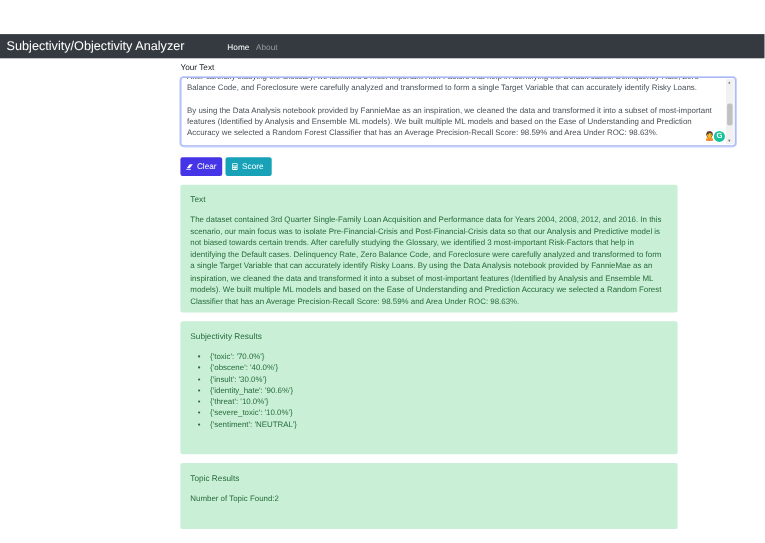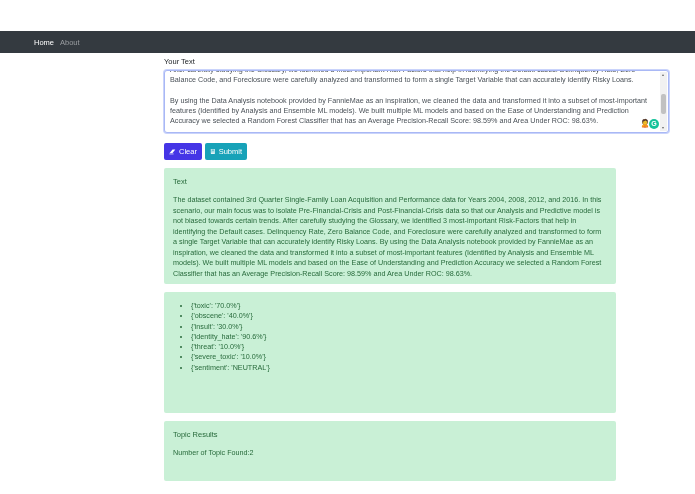--- a/index.html
+++ b/index.html
@@ -57,20 +57,21 @@
     .panel ul { list-style: disc; padding-left: 18px; font-size: 7.2px; line-height: 10.3px; }
     .panel-text { height: 116px; }
     .panel-subj { height: 121px; margin-top: 8px; }
     .panel-topic { height: 60px; margin-top: 8px; }
     .cut { overflow: hidden; }
   </style>
 </head>
 <body>
 
 <nav class="navbar">
+  <span class="brand">Subjectivity/Objectivity Analyzer</span>
   <a class="nav-link active">Home</a>
   <a class="nav-link muted">About</a>
 </nav>
 
 <main class="main">
   <div class="label">Your Text</div>
 
   <div class="textarea">
     <div class="textarea-inner">
       <p>After carefully studying the Glossary, we identified 3 most-important Risk-Factors that help in identifying the Default cases. Delinquency Rate, Zero Balance Code, and Foreclosure were carefully analyzed and transformed to form a single Target Variable that can accurately identify Risky Loans.</p>
@@ -97,30 +98,31 @@
       <svg viewBox="0 0 10 10">
           <rect x="1.5" y="0.5" width="7" height="9" rx="1" fill="#fff"></rect>
           <rect x="2.5" y="1.5" width="5" height="2" fill="#17a2b8"></rect>
           <rect x="2.5" y="4.5" width="1.2" height="1.2" fill="#17a2b8"></rect>
           <rect x="4.4" y="4.5" width="1.2" height="1.2" fill="#17a2b8"></rect>
           <rect x="6.3" y="4.5" width="1.2" height="1.2" fill="#17a2b8"></rect>
           <rect x="2.5" y="6.8" width="1.2" height="1.2" fill="#17a2b8"></rect>
           <rect x="4.4" y="6.8" width="1.2" height="1.2" fill="#17a2b8"></rect>
           <rect x="6.3" y="6.8" width="1.2" height="1.2" fill="#17a2b8"></rect>
         </svg>
-      <span>Submit</span>
+      <span>Score</span>
     </button>
   </div>
 
   <section class="panel panel-text">
     <div class="panel-title">Text</div>
     <div class="panel-body">The dataset contained 3rd Quarter Single-Family Loan Acquisition and Performance data for Years 2004, 2008, 2012, and 2016. In this scenario, our main focus was to isolate Pre-Financial-Crisis and Post-Financial-Crisis data so that our Analysis and Predictive model is not biased towards certain trends. After carefully studying the Glossary, we identified 3 most-important Risk-Factors that help in identifying the Default cases. Delinquency Rate, Zero Balance Code, and Foreclosure were carefully analyzed and transformed to form a single Target Variable that can accurately identify Risky Loans. By using the Data Analysis notebook provided by FannieMae as an inspiration, we cleaned the data and transformed it into a subset of most-important features (Identified by Analysis and Ensemble ML models). We built multiple ML models and based on the Ease of Understanding and Prediction Accuracy we selected a Random Forest Classifier that has an Average Precision-Recall Score: 98.59% and Area Under ROC: 98.63%.</div>
   </section>
 
   <section class="panel panel-subj">
+    <div class="panel-title">Subjectivity Results</div>
     <ul>
       <li>{'toxic': '70.0%'}</li>
       <li>{'obscene': '40.0%'}</li>
       <li>{'insult': '30.0%'}</li>
       <li>{'identity_hate': '90.6%'}</li>
       <li>{'threat': '10.0%'}</li>
       <li>{'severe_toxic': '10.0%'}</li>
       <li>{'sentiment': 'NEUTRAL'}</li>
     </ul>
   </section>

